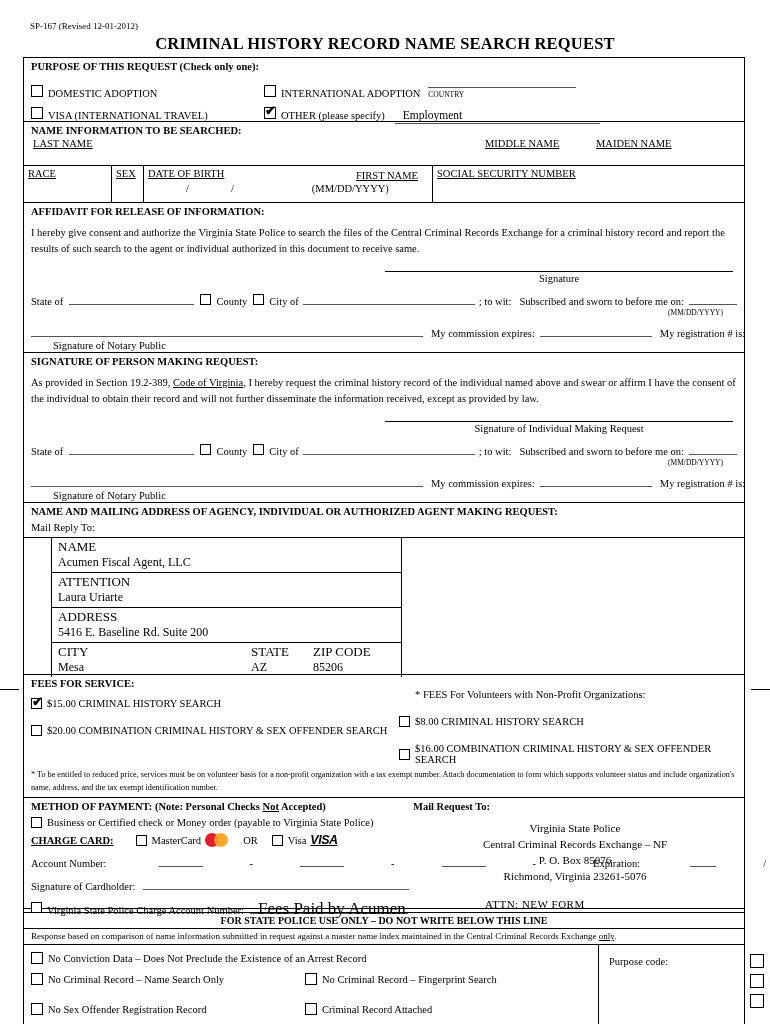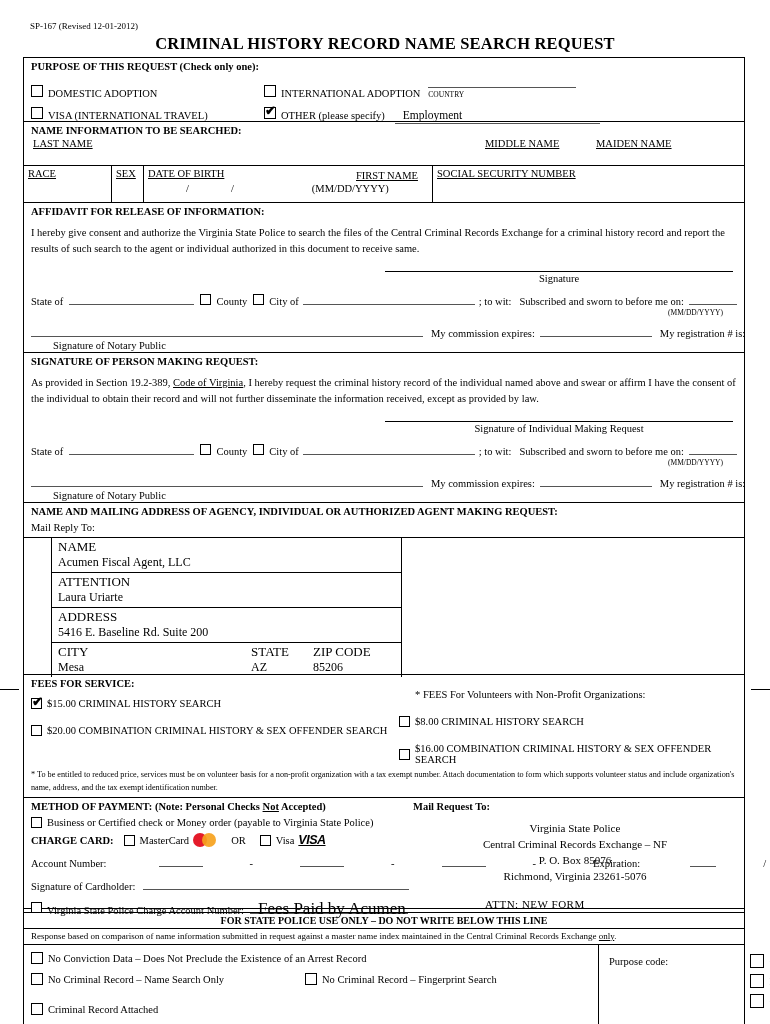--- a/index.html
+++ b/index.html
@@ -322,21 +322,21 @@
           <div class="h">
             <span>METHOD OF PAYMENT: (Note: Personal Checks</span>
             <span class="u">Not</span>
             <span>Accepted)</span>
           </div>
           <div class="row">
             <span class="cb sm"></span>
             <span>Business or Certified check or Money order (payable to Virginia State Police)</span>
           </div>
           <div class="row">
-            <span class="h" style="margin-right:10px;">CHARGE CARD:</span>
+            <span class="h" style="margin-right:22px;text-decoration:underline;">CHARGE CARD:</span>
             <span class="cb sm"></span>
             <span>MasterCard</span>
             <span class="mc-logo">
                 <i class="c1"></i>
                 <i class="c2"></i>
               </span>
             <span style="margin:0 14px;">OR</span>
             <span class="cb sm"></span>
             <span>Visa</span>
             <span class="visa-logo">VISA</span>
@@ -393,20 +393,24 @@
           <span class="row half">
             <span class="cb"></span>
             <span>No Criminal Record – Name Search Only</span>
           </span>
           <span class="row">
             <span class="cb"></span>
             <span>No Criminal Record – Fingerprint Search</span>
           </span>
         </div>
         <div class="row">
+          <span class="row half">
+            <span class="cb"></span>
+            <span>No Sex Offender Registration  Record</span>
+          </span>
           <span class="row">
             <span class="cb"></span>
             <span>Criminal Record Attached</span>
           </span>
         </div>
         <div class="daterow">
           <span style="margin-right:6px;">Date:</span>
           <span class="line" style="width:158px; margin-right:4px;"></span>
           <span style="margin-right:6px;">By CCRE/</span>
           <span class="line" style="width:318px;"></span>

